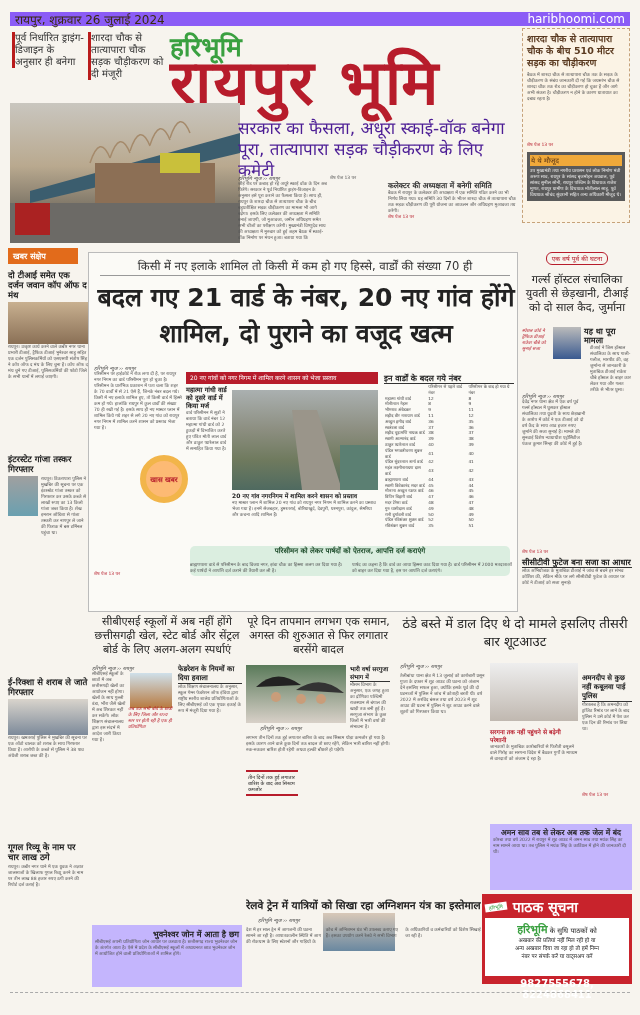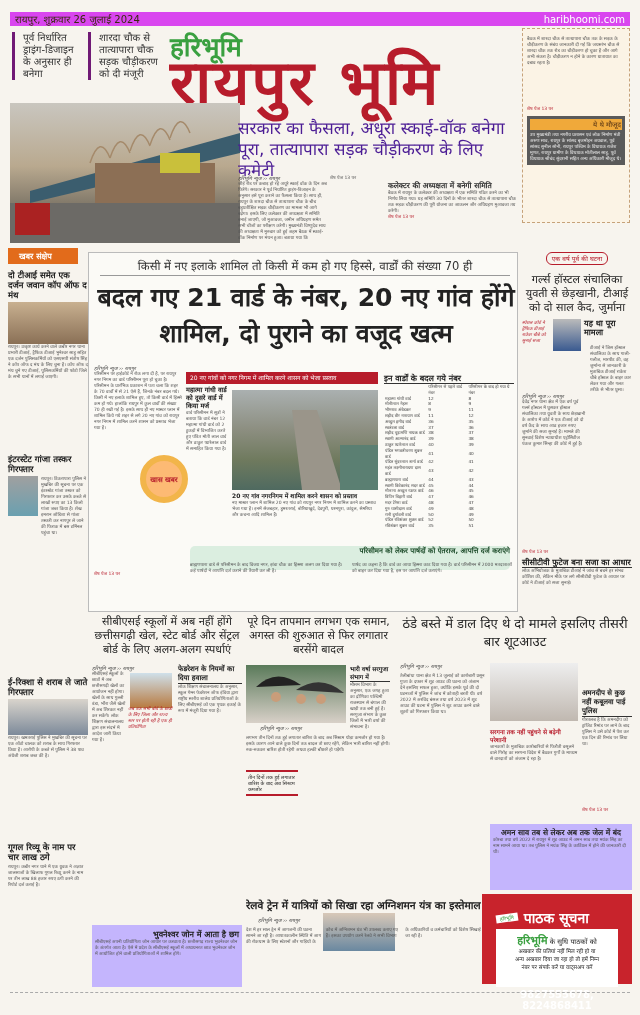--- a/index.html
+++ b/index.html
@@ -1,45 +1,45 @@
 <!DOCTYPE html>
 <html><head>
 <meta charset="utf-8">
 <style>
 *{box-sizing:border-box;margin:0;padding:0}
 body{width:640px;height:1015px;background:#f7f4ee;font-family:"DejaVu Sans",sans-serif;color:#222;overflow:hidden;position:relative}
-.topbar{position:absolute;left:10px;top:12px;width:620px;height:14px;background:#d946ef;display:flex;justify-content:space-between;align-items:center;padding:0 5px;font-size:10px;color:#3a2a10}
+.topbar{position:absolute;left:10px;top:12px;width:620px;height:14px;background:#8b5cf6;display:flex;justify-content:space-between;align-items:center;padding:0 5px;font-size:12px;color:#3a2a10}
 .topbar .url{color:#fff}
-.teaser{position:absolute;top:32px;font-size:10px;line-height:12px;color:#333;padding-left:8px;border-left:3px solid #701a75}
+.teaser{position:absolute;top:32px;font-size:10px;line-height:12px;color:#333;border-left:3px solid #b91c1c}
 .mast-small{position:absolute;left:170px;top:28px;font-size:26px;font-weight:bold;color:#3aa040}
 .mast-big{position:absolute;left:170px;top:48px;font-size:62px;font-weight:bold;color:#b71c2b;letter-spacing:2px;line-height:70px}
 .photo{position:absolute;background:linear-gradient(180deg,#c9c6bf 0%,#b9a98f 45%,#7c7466 75%,#5c5a58 100%)}
 .h-lead{position:absolute;left:238px;top:118px;width:285px;font-size:17px;line-height:21px;color:#4c1d95}
 .body-txt{font-size:4.5px;line-height:6px;color:#555}
 .byline{font-size:5px;color:#444;font-style:italic}
 .sidebox{position:absolute;left:522px;top:28px;width:108px;height:195px;border:1px dashed #c6a27a;background:#fbf3e5;padding:4px}
 .sidebox h3{font-size:9.5px;line-height:12px;color:#5a3a20}
 .darkbox{background:#5a5a5a;color:#eee;padding:3px;margin-top:4px}
-.darkbox .tag{background:#f0a93a;color:#4a2a10;font-size:7px;text-align:right;padding:1px}
+.darkbox .tag{background:#f0a93a;color:#4a2a10;font-size:7px;text-align:left;padding:1px}
 .redbar{background:#b71c2b;color:#fff;font-size:6px;padding:2px 4px}
-.ribbon{position:absolute;left:8px;top:248px;width:70px;height:16px;background:#e26b1b;color:#fff;font-size:8px;padding:2px 11px;font-weight:bold}
+.ribbon{position:absolute;left:8px;top:248px;width:70px;height:16px;background:#e26b1b;color:#fff;font-size:8px;padding:2px 5px;font-weight:bold}
 .leftcol{position:absolute;left:8px;width:80px}
 .leftcol h4{font-size:8.5px;line-height:10px;color:#222;margin:2px 0}
 .mainbox{position:absolute;left:88px;top:252px;width:430px;height:360px;border:1px solid #bbb;background:#fbfaf6}
 .kicker{position:absolute;left:100px;top:258px;width:410px;font-size:11.5px;color:#333;text-align:center;border-bottom:1px solid #999;padding-bottom:2px}
 .mega{position:absolute;left:96px;top:280px;width:420px;font-size:25px;line-height:36px;color:#222;text-align:center;font-weight:bold}
 .wardtable{position:absolute;left:384px;top:372px;width:130px;font-size:4.2px;color:#444}
 .wardtable table{width:100%;border-collapse:collapse}
 .wardtable td{padding:0 1px;line-height:5.8px}
 .section-title{font-size:8px;font-weight:bold;color:#222;border-bottom:1px solid #333}
 .rightcol{position:absolute;left:522px;top:252px;width:110px}
 .pill{border:1px solid #b71c2b;color:#b71c2b;font-size:6.5px;border-radius:6px;text-align:center;padding:1px;margin:0 24px}
 .rhead{font-size:11px;line-height:14px;color:#222;text-align:center;margin-top:8px}
 .h3col{position:absolute;font-size:11px;line-height:14px;color:#222;text-align:center}
-.paathak{position:absolute;left:482px;top:894px;width:150px;height:90px;background:#c8232c;padding:14px}
+.paathak{position:absolute;left:482px;top:894px;width:150px;height:90px;background:#c8232c;padding:3px}
 .paathak .inner{background:#fff;height:58px;margin-top:2px;text-align:center;padding-top:3px}
 .dash{position:absolute;left:10px;width:620px;border-top:1px dashed #aaa}
 .grey-box{position:absolute;background:#c4b5fd;padding:3px}
 </style>
 </head>
 <body>
 
 <div class="topbar">
   <span>रायपुर, शुक्रवार 26 जुलाई 2024</span>
   <span class="url">haribhoomi.com</span>
@@ -80,20 +80,21 @@
 <div style="position:absolute;left:330px;top:175px;width:55px;height:62px;overflow:hidden">
   <div class="body-txt">शेष पेज 13 पर</div>
 </div>
 <div style="position:absolute;left:388px;top:180px;width:130px">
   <div style="font-size:7.5px;font-weight:bold;color:#333">कलेक्टर की अध्यक्षता में बनेगी समिति</div>
   <div class="body-txt">बैठक में रायपुर के कलेक्टर की अध्यक्षता में एक समिति गठित करने का भी निर्णय लिया गया। यह समिति 30 दिनों के भीतर शारदा चौक से तात्यापारा चौक तक सड़क चौड़ीकरण की पूरी योजना का आकलन और अधिग्रहण मुआवजा तय करेगी।</div>
   <div class="body-txt" style="color:#b71c2b">शेष पेज 13 पर</div>
 </div>
 
 <div class="sidebox">
+  <h3>शारदा चौक से तात्यापारा चौक के बीच 510 मीटर सड़क का चौड़ीकरण</h3>
   <div class="body-txt" style="margin-top:3px;height:70px;overflow:hidden">बैठक में शारदा चौक से तात्यापारा चौक तक के सड़क के चौड़ीकरण के संबंध जानकारी दी गई कि जयस्तंभ चौक से शारदा चौक तक रोड का चौड़ीकरण हो चुका है और आगे अभी संकरा है। चौड़ीकरण न होने के कारण यातायात का दबाव रहता है।</div>
   <div class="body-txt" style="color:#b71c2b">शेष पेज 13 पर</div>
   <div class="darkbox">
     <div class="tag">ये थे मौजूद</div>
     <div style="font-size:4.5px;line-height:6px;margin-top:2px">उप मुख्यमंत्री तथा नगरीय प्रशासन एवं लोक निर्माण मंत्री अरुण साव, रायपुर के सांसद बृजमोहन अग्रवाल, पूर्व सांसद सुनील सोनी, रायपुर पश्चिम के विधायक राजेश मूणत, रायपुर ग्रामीण के विधायक मोतीलाल साहू, पूर्व विधायक श्रीचंद सुंदरानी सहित अन्य अधिकारी मौजूद थे।</div>
   </div>
 </div>
 
 <div class="ribbon">खबर संक्षेप</div>
 <div class="leftcol" style="top:268px">
@@ -258,28 +259,28 @@
         </tr>
         <tr>
           <td>रविशंकर शुक्ल वार्ड</td>
           <td>35</td>
           <td>51</td>
         </tr>
       </tbody>
   </table>
 </div>
 
-<div style="position:absolute;left:190px;top:546px;width:320px;height:24px;background:#dbeee0;border-radius:5px;text-align:right;font-size:7px;font-weight:bold;color:#1e4d2b">परिसीमन को लेकर पार्षदों को ऐतराज, आपत्ति दर्ज कराएंगे</div>
+<div style="position:absolute;left:190px;top:546px;width:320px;height:30px;background:#dbeee0;border-radius:5px;text-align:center;font-size:7px;font-weight:bold;color:#1e4d2b">परिसीमन को लेकर पार्षदों को ऐतराज, आपत्ति दर्ज कराएंगे</div>
 <div class="body-txt" style="position:absolute;left:190px;top:562px;width:155px;height:45px;overflow:hidden">ब्राह्मणपारा वार्ड से परिसीमन के बाद विजय नगर, झंडा चौक का हिस्सा अलग कर दिया गया है। कई पार्षदों ने आपत्ति दर्ज कराने की तैयारी कर ली है।</div>
 <div class="body-txt" style="position:absolute;left:352px;top:562px;width:160px;height:45px;overflow:hidden">पार्षद का कहना है कि वार्ड का आधा हिस्सा काट दिया गया है। वार्ड परिसीमन में 2000 मतदाताओं को बाहर कर दिया गया है, इस पर आपत्ति दर्ज कराएंगे।</div>
 
 <div class="rightcol">
   <div class="pill">एक वर्ष पूर्व की घटना</div>
   <div class="rhead">गर्ल्स हॉस्टल संचालिका युवती से छेड़खानी, टीआई को दो साल कैद, जुर्माना</div>
-  <div style="display:flex;margin-top:4px;gap:3px">
+  <div style="display:flex;margin-top:12px;gap:3px">
     <div style="width:28px;font-size:4.5px;color:#b71c2b;font-style:italic">स्पेशल कोर्ट ने ट्रैफिक टीआई राकेश चौबे को सुनाई सजा</div>
     <div class="photo" style="position:relative;width:28px;height:32px;background:linear-gradient(#bbb,#3a5a90)"></div>
     <div style="width:48px">
       <div style="font-size:8px;font-weight:bold;line-height:9px">यह था पूरा मामला</div>
     </div>
   </div>
 </div>
 <div style="position:absolute;left:522px;top:393px;width:64px">
   <div class="byline">हरिभूमि न्यूज ›› रायपुर</div>
   <div class="body-txt" style="height:150px;overflow:hidden">देवेंद्र नगर थाना क्षेत्र में एक वर्ष पूर्व गर्ल्स हॉस्टल में घुसकर हॉस्टल संचालिका तथा युवती के साथ छेड़खानी के आरोप में कोर्ट ने एक टीआई को दो वर्ष कैद के साथ आठ हजार रुपए जुर्माने की सजा सुनाई है। मामले की सुनवाई विशेष न्यायाधीश एट्रोसिटीज पंकज कुमार सिन्हा की कोर्ट में हुई है।</div>
@@ -331,21 +332,21 @@
 <div class="body-txt" style="position:absolute;left:246px;top:927px;width:235px;height:60px;overflow:hidden;column-count:3;column-gap:4px">देश में हर साल ट्रेन में आगजनी की घटना सामने आ रही है। आपातकालीन स्थिति में आग की रोकथाम के लिए स्टेशनों और गाड़ियों के कोच में अग्निशमन यंत्र भी उपलब्ध कराए गए हैं। इसका उपयोग करने रेलवे ने सभी विभाग के अधिकारियों व कर्मचारियों को विशेष सिखाई जा रही है।</div>
 
 <div class="h3col" style="left:395px;top:615px;width:240px;font-size:13px;line-height:18px">ठंडे बस्ते में डाल दिए थे दो मामले इसलिए तीसरी बार शूटआउट</div>
 <div class="byline" style="position:absolute;left:400px;top:663px">हरिभूमि न्यूज ›› रायपुर</div>
 <div class="body-txt" style="position:absolute;left:400px;top:673px;width:85px;height:215px;overflow:hidden">तेलीबांधा थाना क्षेत्र में 13 जुलाई को कारोबारी प्रसून गुप्ता के दफ्तर में शूट आउट की घटना को अंजाम देने इसलिए सफल हुआ, क्योंकि इसके पूर्व की दो घटनाओं में पुलिस ने जांच में कोताही बरती थी। वर्ष 2022 में अरविंद बंसल तथा वर्ष 2023 में शूट आउट की घटना में पुलिस ने शूट आउट करने वाले शूटरों को गिरफ्तार किया था।</div>
 <div class="photo" style="left:490px;top:663px;width:88px;height:58px;background:linear-gradient(#eee,#c0b8b0)"></div>
 <div style="position:absolute;left:490px;top:728px;width:88px">
   <div style="font-size:6px;font-weight:bold;color:#b71c2b">सरगना तक नहीं पहुंचने से बढ़ेगी परेशानी</div>
   <div class="body-txt">जानकारों के मुताबिक कारोबारियों से फिरौती वसूलने वाले गिरोह का सरगना विदेश में बैठकर गुर्गों के माध्यम से वारदातों को अंजाम दे रहा है।</div>
 </div>
-<div style="position:absolute;left:582px;top:689px;width:50px">
+<div style="position:absolute;left:582px;top:674px;width:50px">
   <div style="font-size:7px;font-weight:bold;line-height:9px;border-bottom:1px solid #333">अमनदीप से कुछ नहीं कबूलवा पाई पुलिस</div>
   <div class="body-txt" style="height:90px;overflow:hidden">गौरतलब है कि अमनदीप को ट्रांजिट रिमांड पर लाने के बाद पुलिस ने उसे कोर्ट में पेश कर एक दिन की रिमांड पर लिया था।</div>
   <div class="body-txt" style="color:#b71c2b">शेष पेज 13 पर</div>
 </div>
 <div class="grey-box" style="left:490px;top:824px;width:142px;height:66px">
   <div style="font-size:7.5px;font-weight:bold;text-align:center">अमन साव तब से लेकर अब तक जेल में बंद</div>
   <div class="body-txt">कोरबा तथा वर्ष 2022 में रायपुर में शूट आउट में अमन साव तथा मयंक सिंह का नाम सामने आया था। तब पुलिस ने मयंक सिंह के कार्टियल में होने की जानकारी दी थी।</div>
 </div>
 
 <div class="paathak">

